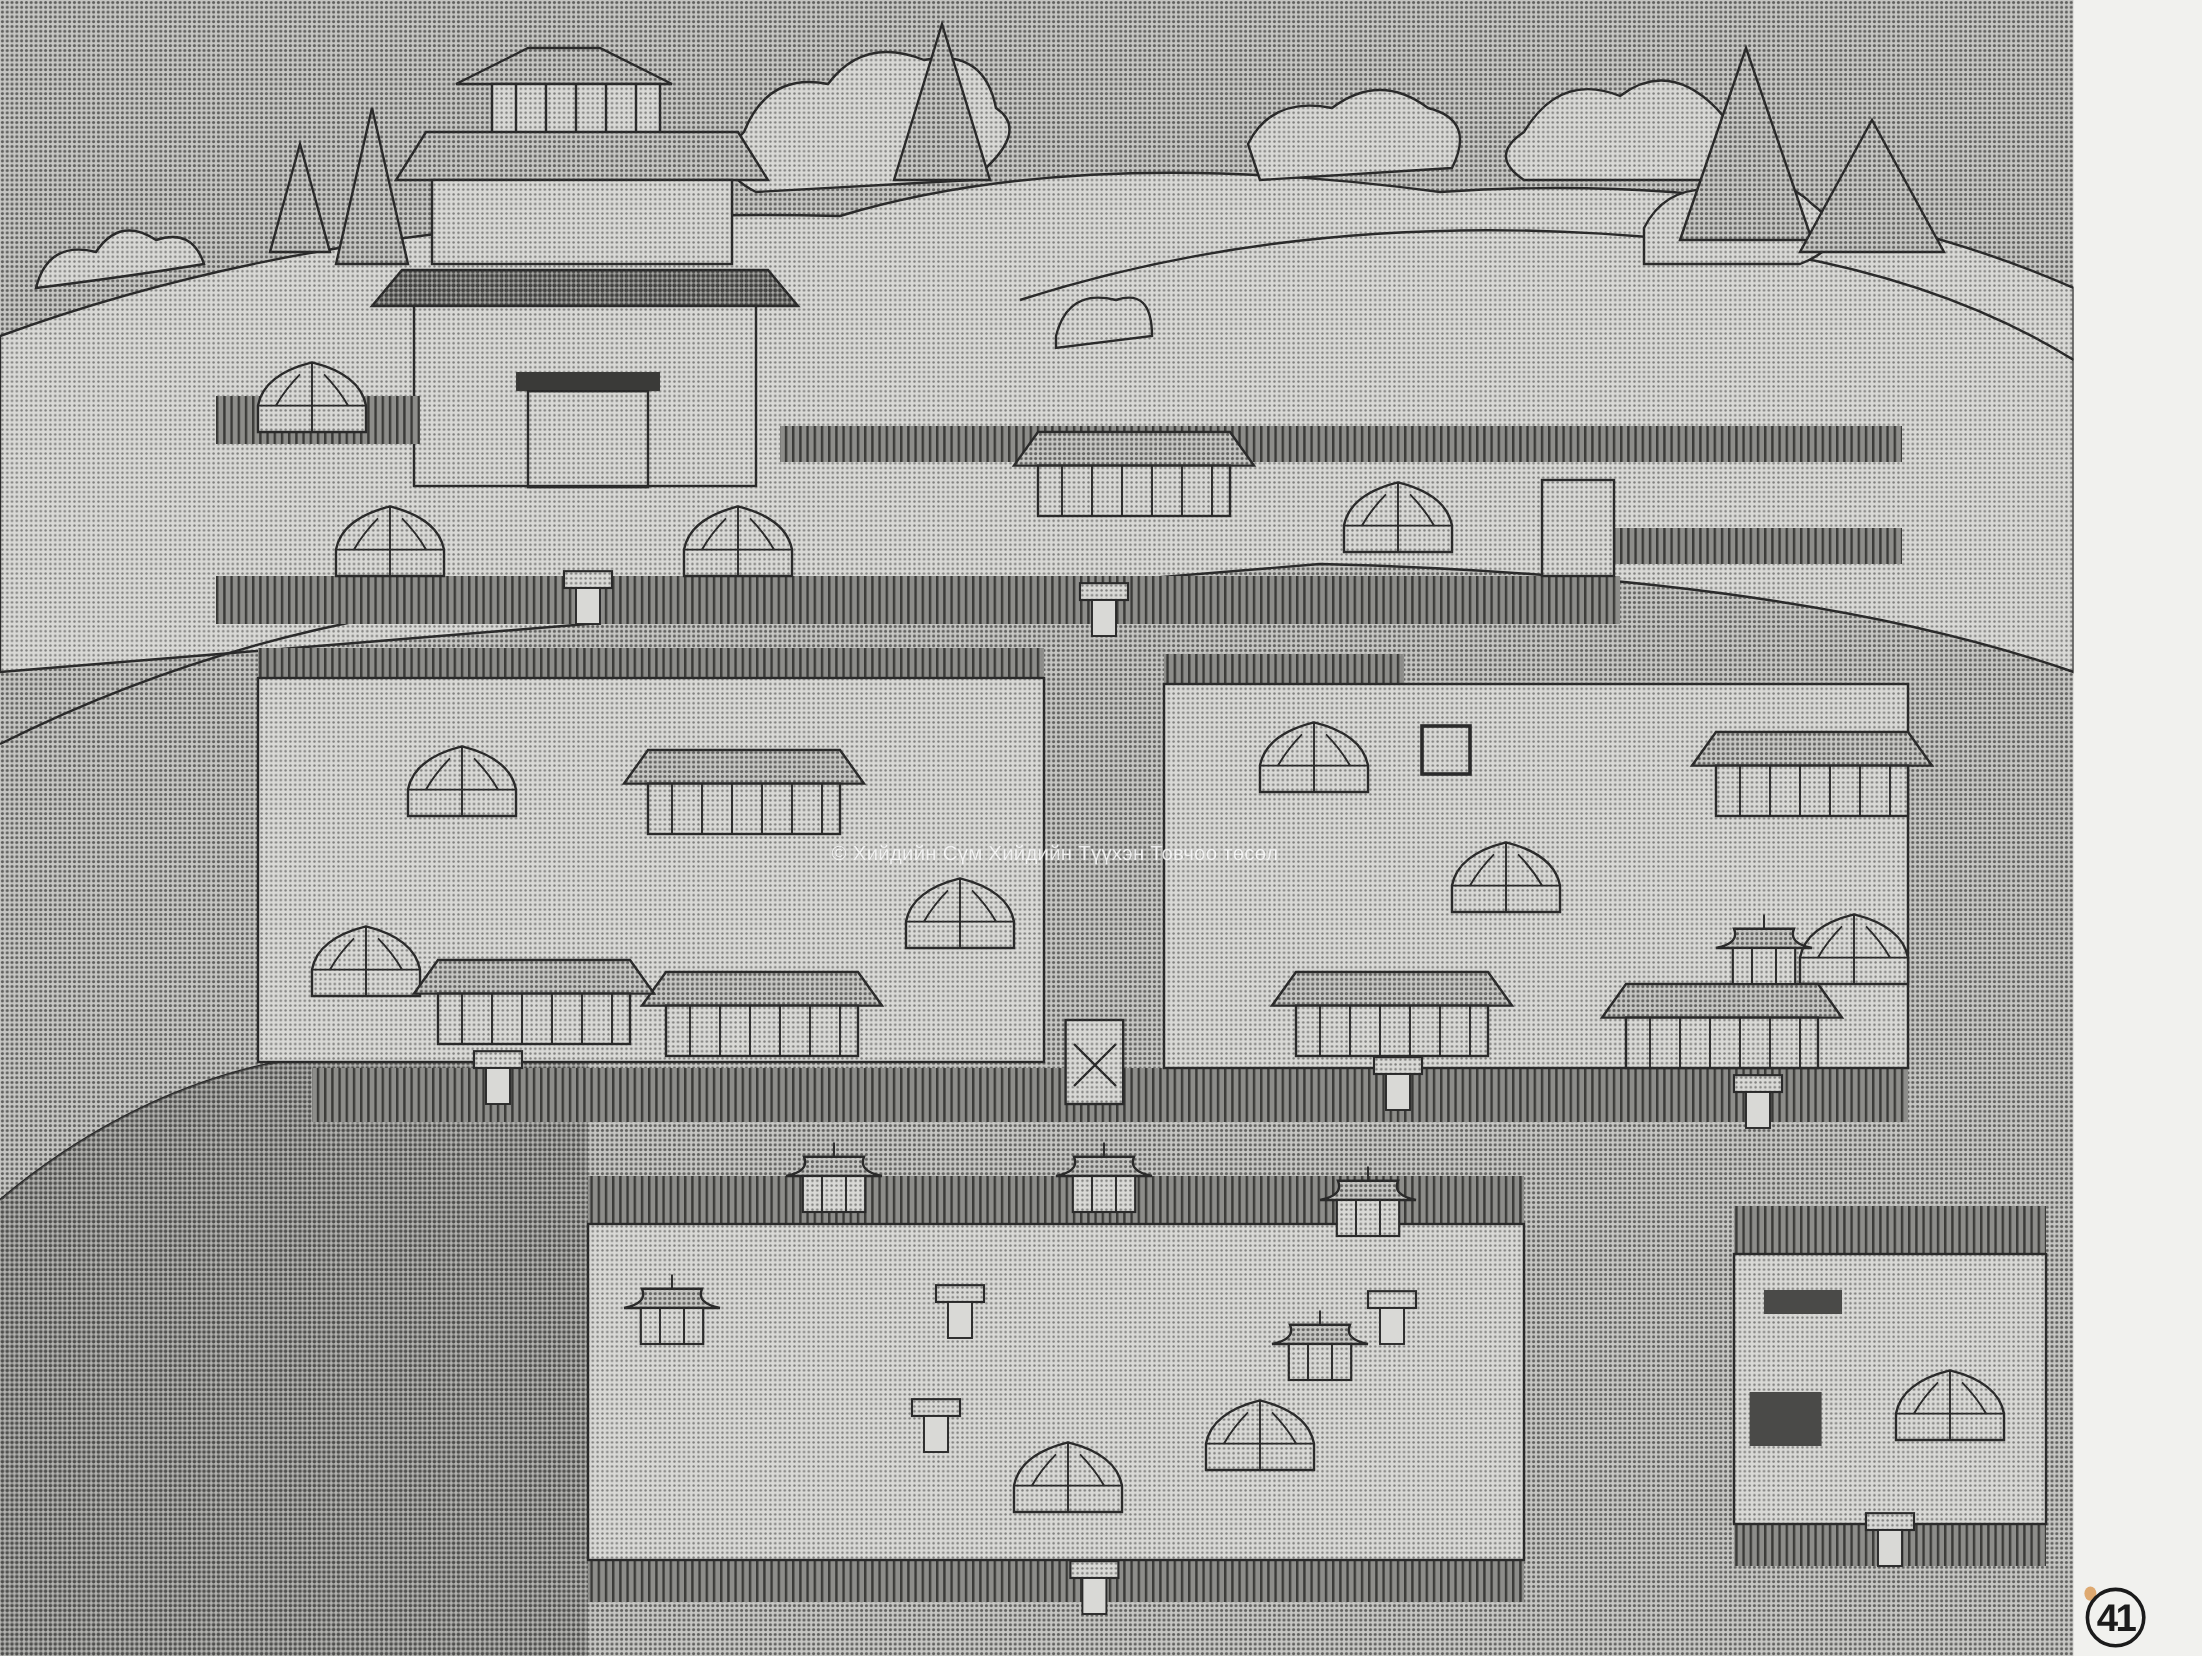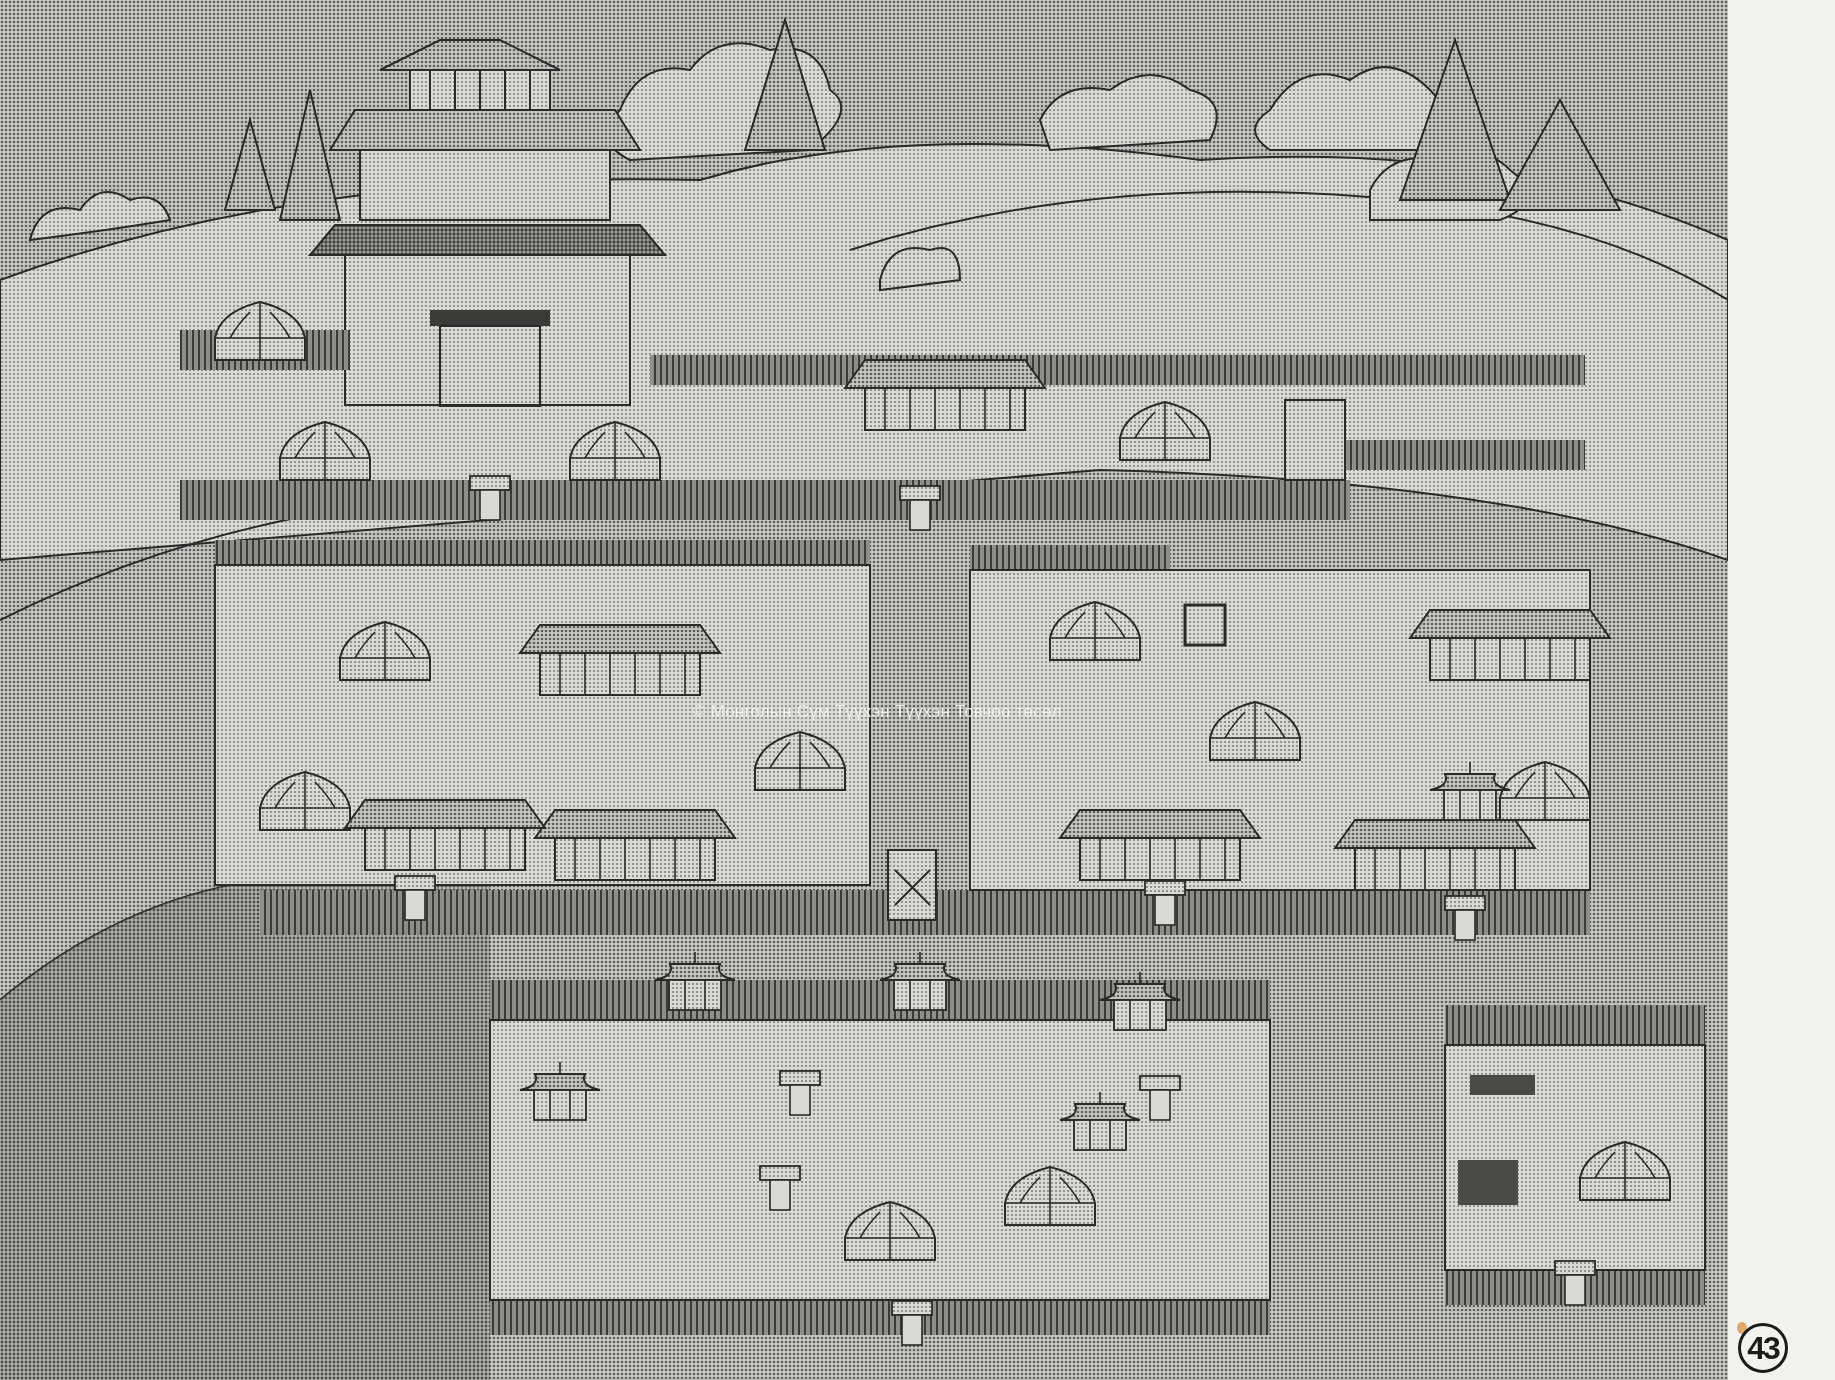--- a/index.html
+++ b/index.html
@@ -156,15 +156,15 @@
   <rect x="888" y="850" width="48" height="70" fill="url(#dotL)" stroke="#2a2a2a" stroke-width="2"></rect>
   <path d="M895,870 L930,905 M930,870 L895,905" stroke="#2a2a2a" stroke-width="2"></path>
 
   <rect x="1185" y="605" width="40" height="40" fill="none" stroke="#2a2a2a" stroke-width="3"></rect>
   <rect x="1285" y="400" width="60" height="80" fill="url(#dotL)" stroke="#2a2a2a" stroke-width="2"></rect>
 
   <rect x="1470" y="1075" width="65" height="20" fill="#4a4a48"></rect>
   <rect x="1458" y="1160" width="60" height="45" fill="#4a4a48"></rect>
 </svg>
 
-<div id="watermark">© Монголын Сүм Түүхэн Түүхэн Товчоо төсөл</div>
+<div id="watermark">© Хийдийн Сүм Хийдийн Түүхэн Товчоо төсөл</div>
 <div id="stain"></div>
-<div id="page-number">43</div>
+<div id="page-number">41</div>
 
 </body></html>

